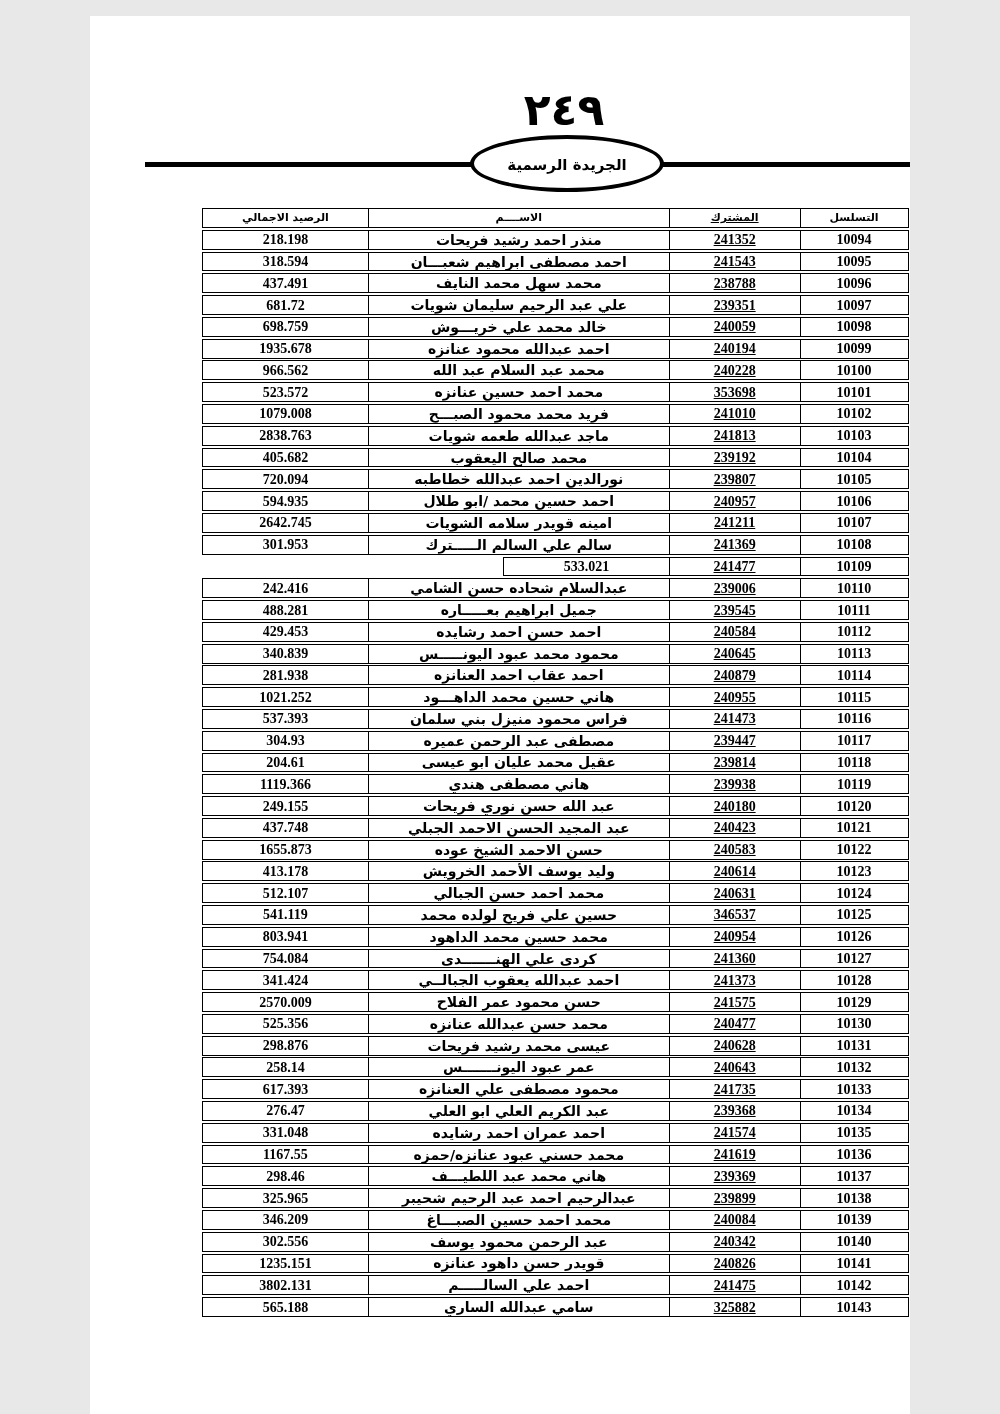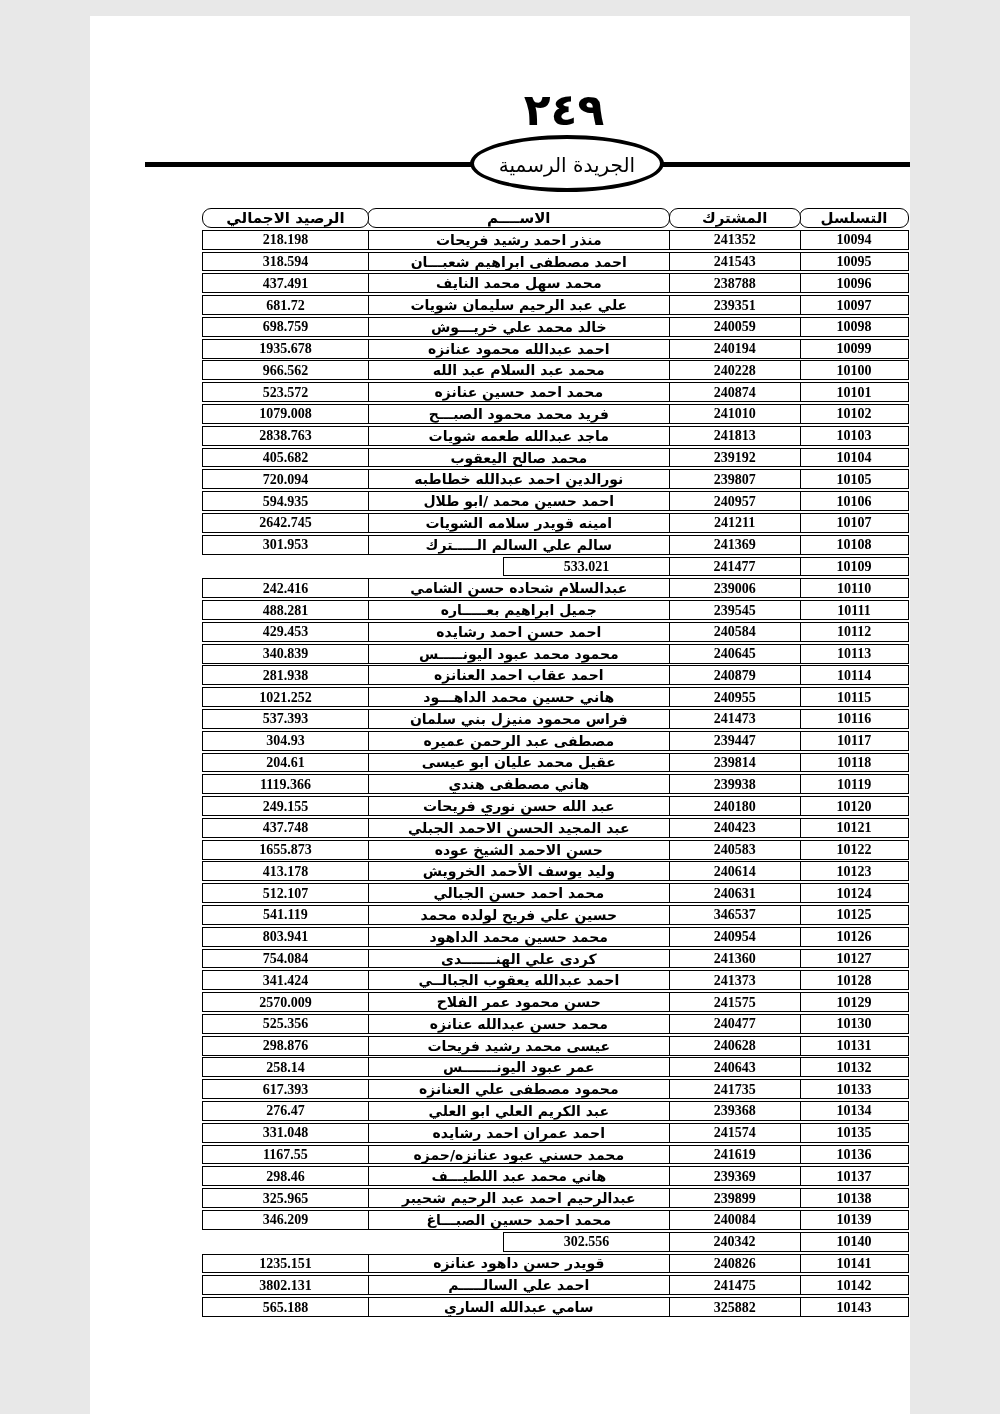--- a/index.html
+++ b/index.html
@@ -41,22 +41,22 @@
     width: 194px;
     height: 57px;
     background: #ffffff;
     border: 4px solid #000;
     border-radius: 50%;
     display: flex;
     align-items: center;
     justify-content: center;
   }
   .gazette-seal span {
-    font-size: 20px;
-    font-weight: 400;
+    font-size: 15px;
+    font-weight: 700;
     direction: rtl;
     padding-top: 2px;
   }
   
   .records-table {
     position: absolute;
     top: 192px;
     left: 112px;
     width: 707px;
     direction: rtl;
@@ -70,36 +70,36 @@
     border: 1.5px solid #000;
     display: flex;
     align-items: center;
     justify-content: center;
     overflow: hidden;
     white-space: nowrap;
     background: #fff;
   }
   .t-row .t-cell + .t-cell { margin-right: -1.5px; }
   .col-serial     { width: 110px; }
-  .col-subscriber { width: 132px; }
+  .col-subscriber { width: 132px; text-decoration: underline; }
   .col-name       { width: 303px; }
   .col-balance    { width: 167px; }
   .num {
     font-family: "Liberation Serif", serif;
     font-weight: 700;
     font-size: 14px;
     direction: ltr;
     padding-top: 1px;
   }
   .ar {
     font-family: "DejaVu Sans", sans-serif;
     font-weight: 700;
     font-size: 14px;
   }
-  .t-head .ar { font-size: 15px; border-radius: 9px; }
+  .t-head .ar { font-size: 11px; }
 </style>
 </head>
 <body>
 
 <div class="page">
 
   <div class="page-number">٢٤٩</div>
 
   <div class="rule-line"></div>
 
@@ -159,21 +159,21 @@
 
   <div class="t-row">
     <div class="t-cell col-serial num">10100</div>
     <div class="t-cell col-subscriber num">240228</div>
     <div class="t-cell col-name ar">محمد عبد السلام عبد الله</div>
     <div class="t-cell col-balance num">966.562</div>
   </div>
 
   <div class="t-row">
     <div class="t-cell col-serial num">10101</div>
-    <div class="t-cell col-subscriber num">240874</div>
+    <div class="t-cell col-subscriber num">353698</div>
     <div class="t-cell col-name ar">محمد احمد حسين عنانزه</div>
     <div class="t-cell col-balance num">523.572</div>
   </div>
 
   <div class="t-row">
     <div class="t-cell col-serial num">10102</div>
     <div class="t-cell col-subscriber num">241010</div>
     <div class="t-cell col-name ar">فريد محمد محمود الصبـــح</div>
     <div class="t-cell col-balance num">1079.008</div>
   </div>
@@ -432,20 +432,21 @@
   <div class="t-row">
     <div class="t-cell col-serial num">10139</div>
     <div class="t-cell col-subscriber num">240084</div>
     <div class="t-cell col-name ar">محمد احمد حسين الصبـــاغ</div>
     <div class="t-cell col-balance num">346.209</div>
   </div>
 
   <div class="t-row">
     <div class="t-cell col-serial num">10140</div>
     <div class="t-cell col-subscriber num">240342</div>
+    <div class="t-cell col-name ar">عبد الرحمن محمود يوسف</div>
     <div class="t-cell col-balance num">302.556</div>
   </div>
 
   <div class="t-row">
     <div class="t-cell col-serial num">10141</div>
     <div class="t-cell col-subscriber num">240826</div>
     <div class="t-cell col-name ar">قويدر حسن داهود عنانزه</div>
     <div class="t-cell col-balance num">1235.151</div>
   </div>
 

